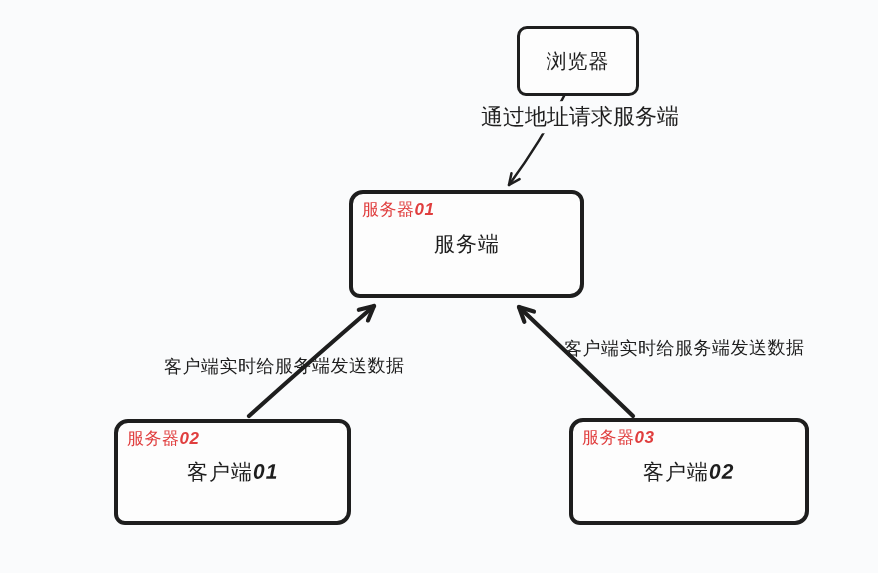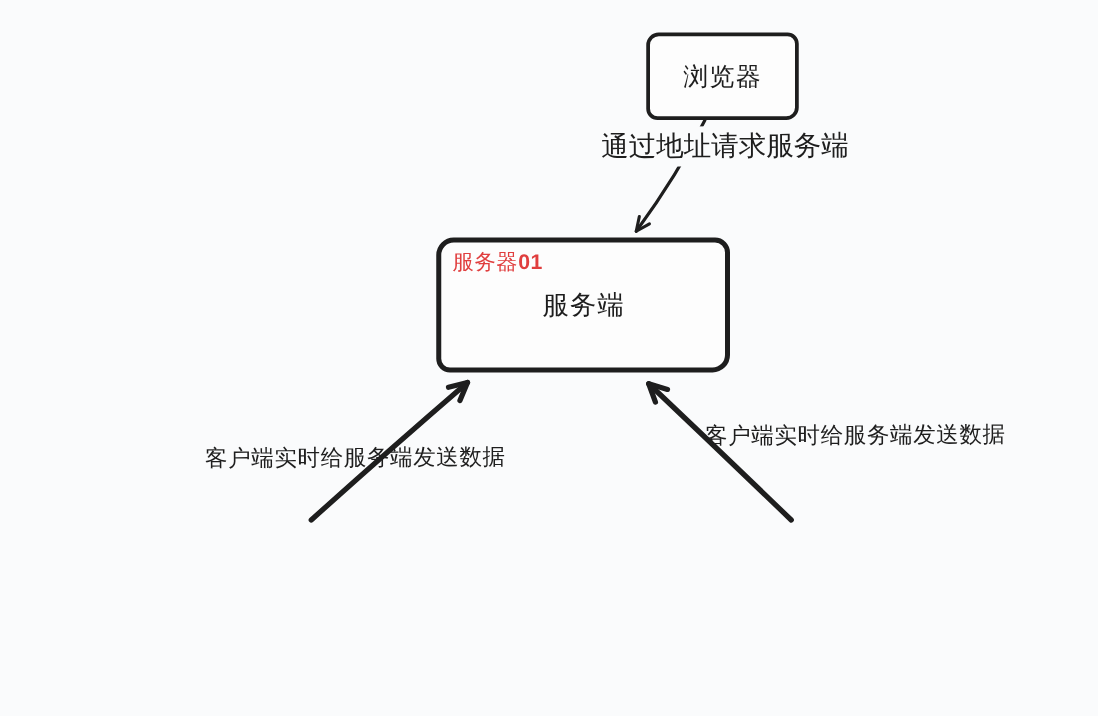--- a/index.html
+++ b/index.html
@@ -59,20 +59,21 @@
     position: absolute;
     top: 4px;
     left: 9px;
     font-size: 17px;
     color: var(--accent-red);
     letter-spacing: 0.5px;
     white-space: nowrap;
   }
   .num {
     font-weight: 700;
+    font-style: italic;
     text-align: right;
   }
   .node .big-label {
     font-size: 21px;
     letter-spacing: 1px;
     white-space: nowrap;
     transform: rotate(-0.4deg);
   }
   .node .small-label {
     font-size: 20px;
@@ -124,15 +125,31 @@
     <div class="tag">
       <span>服务器</span><span class="num">01</span>
     </div>
     <div class="big-label">服务端</div>
   </div>
 
   <div class="edge-label l-side" style="left:128px; top:354px;">客户端实时给服务端发送数据</div>
 
   <div class="edge-label l-side" style="left:528px; top:336px;">客户端实时给服务端发送数据</div>
 
+  <div class="node" style="left:78px; top:419px; width:237px; height:106px;">
+    <div class="tag">
+      <span>服务器</span><span class="num">02</span>
+    </div>
+    <div class="big-label">
+      <span>客户端</span><span class="num">01</span>
+    </div>
+  </div>
 
+  <div class="node" style="left:533px; top:418px; width:240px; height:107px;">
+    <div class="tag">
+      <span>服务器</span><span class="num">03</span>
+    </div>
+    <div class="big-label">
+      <span>客户端</span><span class="num">02</span>
+    </div>
+  </div>
 
 </div>
 
 </body></html>

